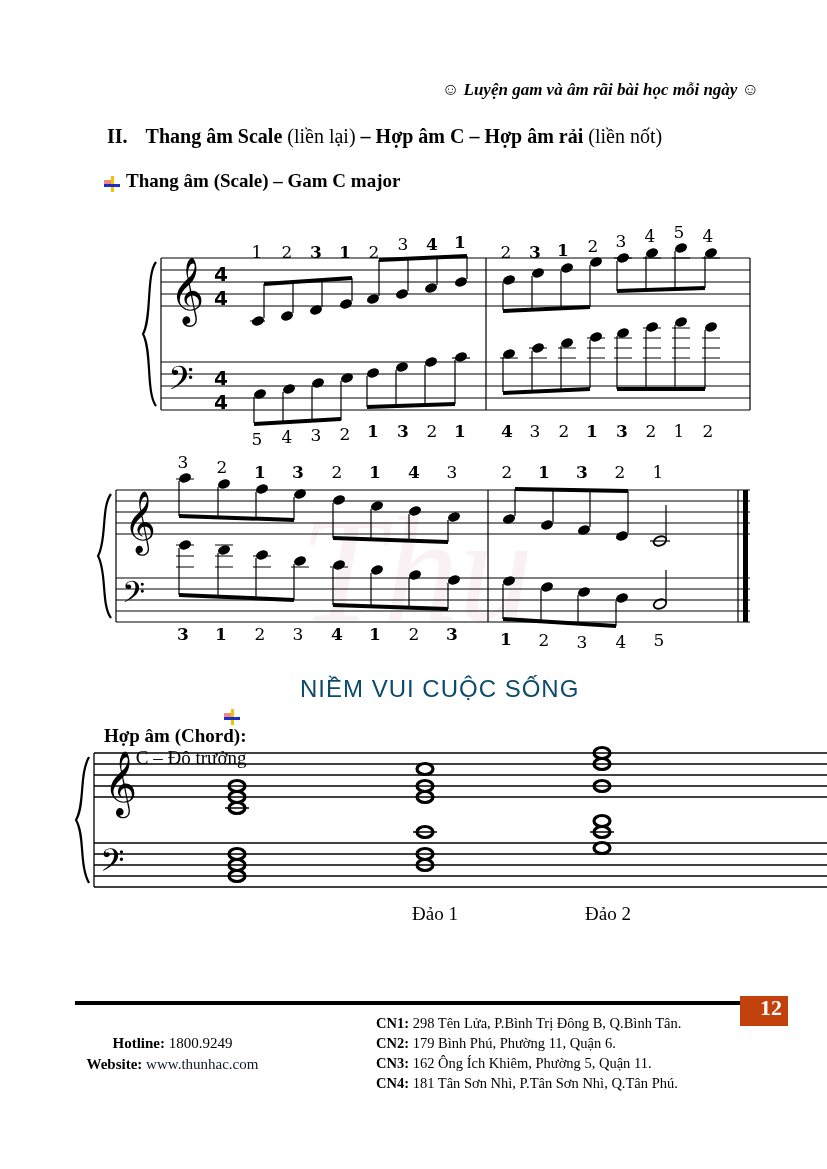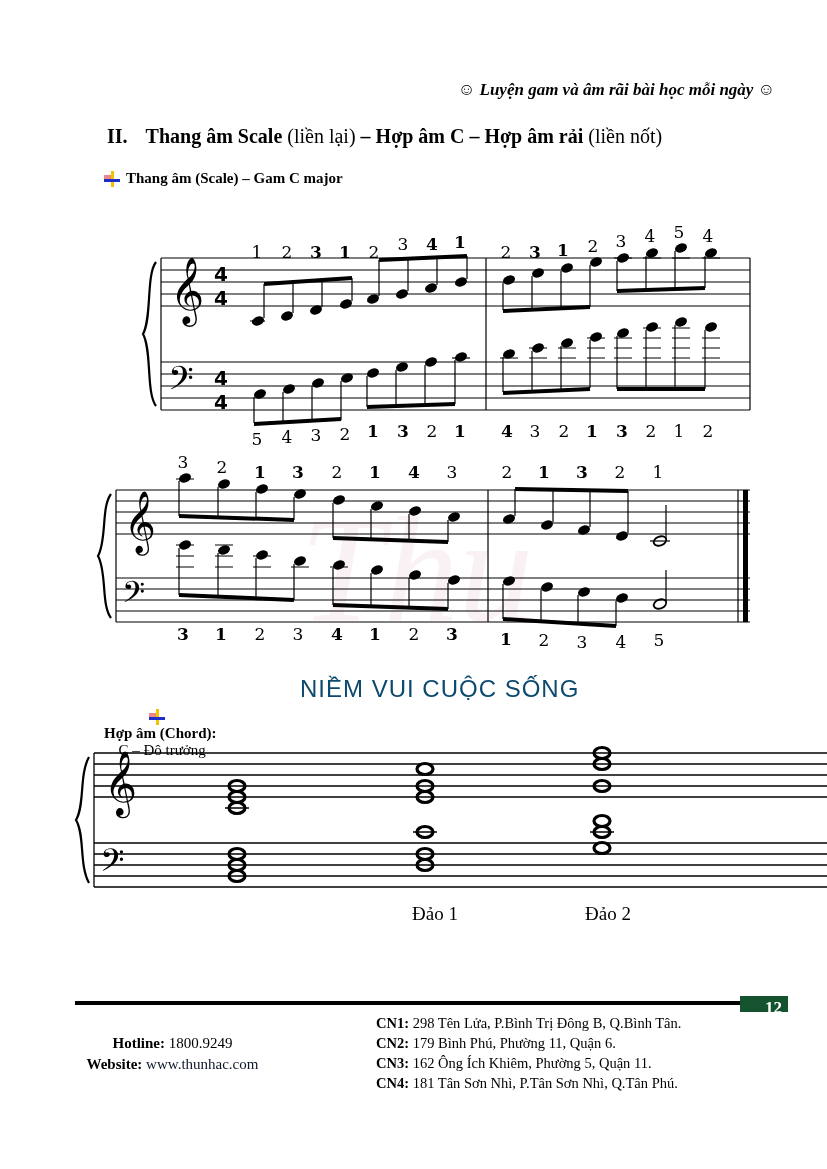--- a/index.html
+++ b/index.html
@@ -1,29 +1,29 @@
 <!DOCTYPE html>
 <html><head>
 <meta charset="utf-8">
 <style>
   html, body { margin:0; padding:0; background:#fff; }
   body { width:827px; height:1169px; position:relative; overflow:hidden; font-family:"Liberation Serif", serif; color:#000; }
   .abs { position:absolute; }
-  .header-slogan { right:52px; top:80px; font-size:17px; font-weight:bold; font-style:italic; white-space:nowrap; }
+  .header-slogan { right:68px; top:80px; font-size:17px; font-weight:bold; font-style:italic; white-space:nowrap; }
   .section-title { left:107px; top:125px; font-size:20px; white-space:nowrap; }
   .section-title b { font-weight:bold; }
-  .subhead { font-size:15px; white-space:nowrap; display:flex; align-items:center; }
+  .subhead { font-size:19px; white-space:nowrap; display:flex; align-items:flex-end; }
   .bullet { width:16px; height:16px; margin-right:6px; position:relative; }
   .bullet .v { position:absolute; left:7px; top:0; width:3px; height:16px; background:#f2c200; }
   .bullet .h { position:absolute; left:0; top:8px; width:16px; height:3px; background:#1e2cc8; }
   .bullet .sq { position:absolute; left:0; top:4px; width:7px; height:7px; background:#e86a6a; opacity:.8; }
   .watermark { left:300px; top:675px; font-family:"Liberation Sans", sans-serif; font-size:24px; color:#0c4a6e; letter-spacing:1px; white-space:nowrap; }
   .fingering { font-family:"DejaVu Serif", serif; font-size:17px; }
   .footer-rule { left:75px; top:1001px; width:665px; height:4px; background:#000; }
-  .page-badge { left:740px; top:996px; width:48px; height:16px; background:#14532d; color:#fff; font-weight:bold; font-size:17px; text-align:right; padding-right:6px; box-sizing:border-box; line-height:24px; }
+  .page-badge { left:740px; top:996px; width:48px; height:30px; background:#c2410c; color:#fff; font-weight:bold; font-size:22px; text-align:right; padding-right:6px; box-sizing:border-box; line-height:24px; }
   .footer-left { left:60px; top:1033px; width:225px; text-align:center; font-size:15px; line-height:21px; }
   .footer-left a { color:#0f172a; text-decoration:none; }
   .footer-right { left:376px; top:1013px; font-size:14.5px; line-height:20px; white-space:nowrap; }
   .inv-label { font-size:19px; }
 </style>
 </head>
 <body>
 
 <div class="abs header-slogan">
   <span style="font-style:normal;font-weight:normal;">☺</span>

